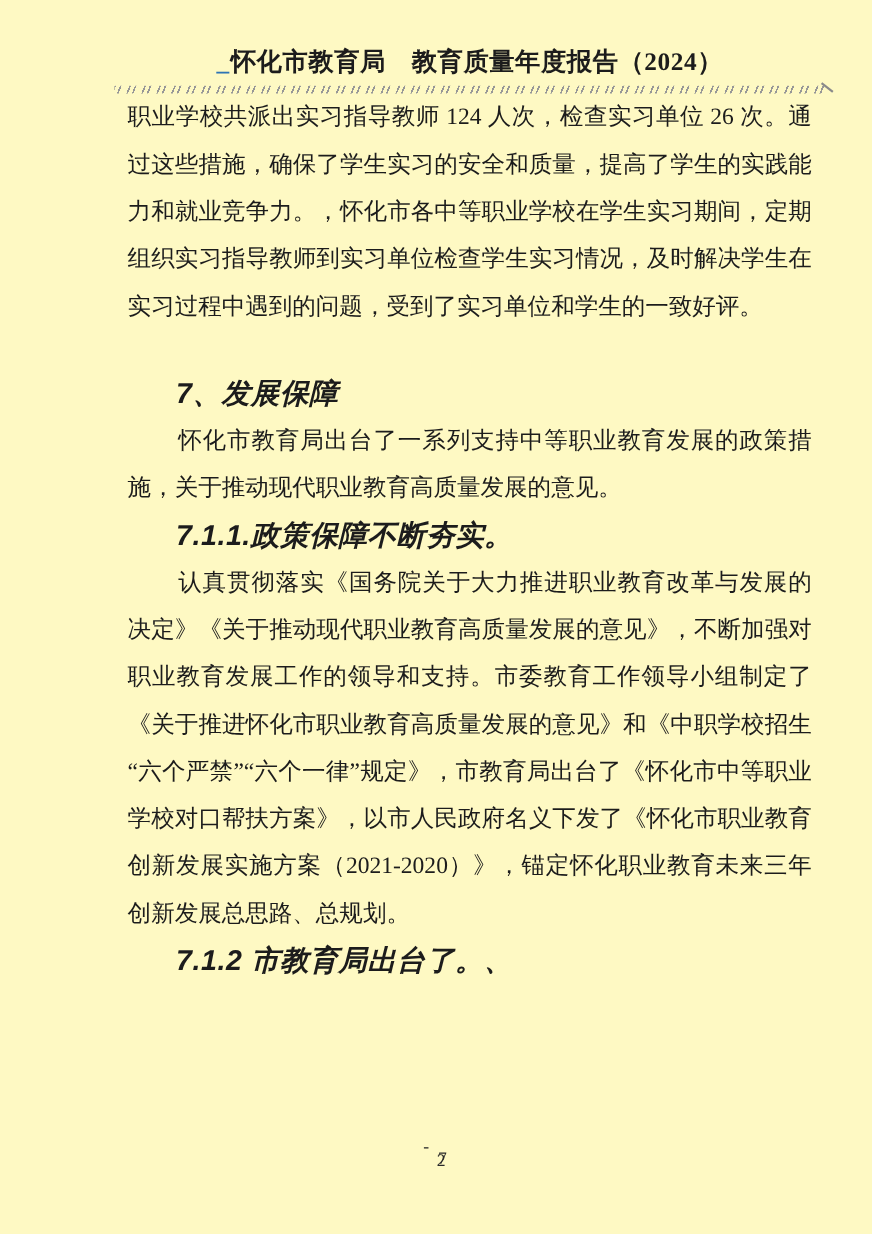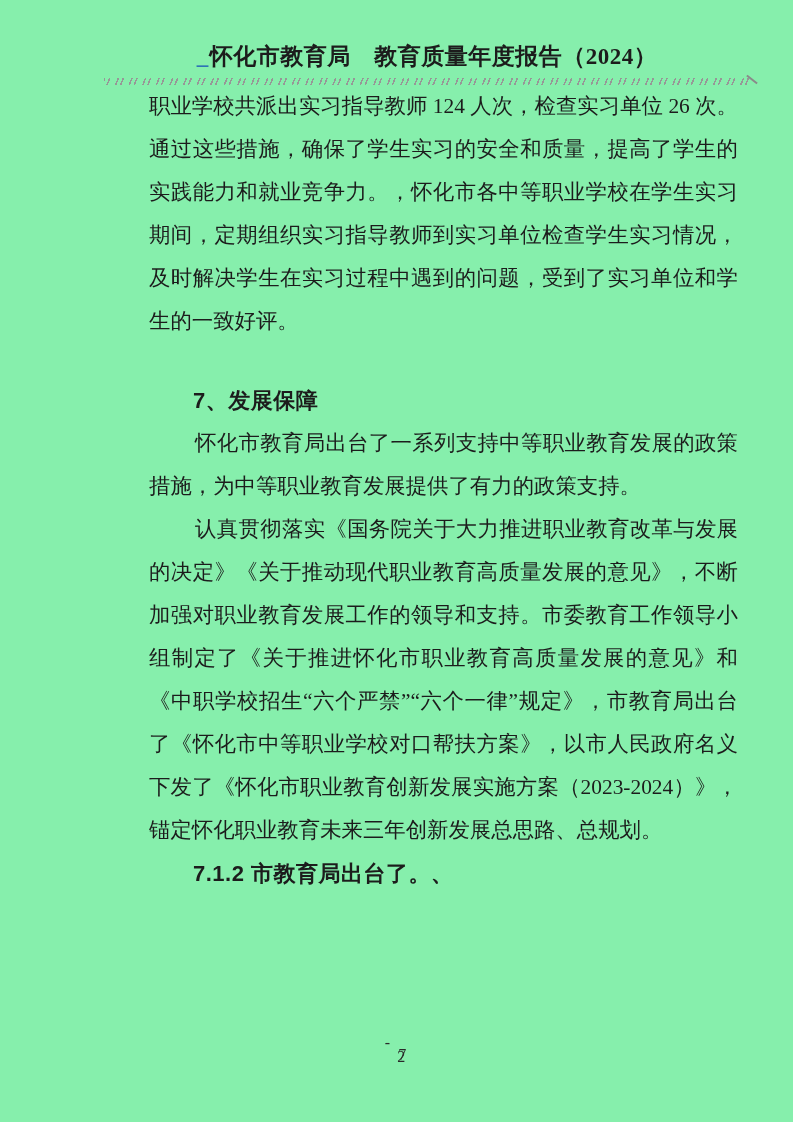--- a/index.html
+++ b/index.html
@@ -13,21 +13,21 @@
     position: relative;
     overflow: hidden;
     font-family: "Liberation Serif", "DejaVu Serif", serif;
     color: #1c1c1c;
   }
   .page {
     position: absolute;
     inset: 0;
     box-sizing: border-box;
     padding: 42px 55px 0 116px;
-    background: #86efac;
+    background: #fef9c3;
   }
   
   .doc-header {
     text-align: center;
     font-weight: bold;
     font-size: 23px;
     line-height: 30px;
     white-space: nowrap;
     letter-spacing: 0.5px;
   }
@@ -59,32 +59,32 @@
     width: 2px;
     height: 13px;
     background: #8a8a8a;
     transform: rotate(-52deg);
   }
   
   .body-text {
     font-size: 21.4px;
     line-height: 43px;
     text-align: justify;
-    margin-left: 33px;
   }
   .body-text p { margin: 0; }
   .para-first { margin-top: 21px; }
   .indent { text-indent: 2.15em; }
   .heading {
     font-family: "Liberation Sans", "DejaVu Sans", sans-serif;
     font-weight: bold;
-    font-size: 22px;
+    font-size: 26px;
     line-height: 43px;
     text-align: left;
     letter-spacing: 0.5px;
+    font-style: italic;
   }
   .h-section   { margin-top: 36px; padding-left: 44px; }
   .h-sub       { padding-left: 54px; }
   .h-subsub    { padding-left: 44px; }
   
   .doc-footer {
     position: absolute;
     left: 0;
     right: 0;
     top: 1034px;
@@ -119,24 +119,25 @@
     <span class="end-flourish"></span>
   </div>
 
   <div class="body-text">
 
     <p class="para-first">职业学校共派出实习指导教师 124 人次，检查实习单位 26 次。通过这些措施，确保了学生实习的安全和质量，提高了学生的实践能力和就业竞争力。，怀化市各中等职业学校在学生实习期间，定期组织实习指导教师到实习单位检查学生实习情况，及时解决学生在实习过程中遇到的问题，受到了实习单位和学生的一致好评。</p>
 
     <div class="heading h-section">7、发展保障</div>
 
 
-    <p class="indent">怀化市教育局出台了一系列支持中等职业教育发展的政策措施，为中等职业教育发展提供了有力的政策支持。</p>
+    <p class="indent">怀化市教育局出台了一系列支持中等职业教育发展的政策措施，关于推动现代职业教育高质量发展的意见。</p>
 
+    <div class="heading h-subsub">7.1.1.政策保障不断夯实。</div>
 
-    <p class="indent">认真贯彻落实《国务院关于大力推进职业教育改革与发展的决定》《关于推动现代职业教育高质量发展的意见》，不断加强对职业教育发展工作的领导和支持。市委教育工作领导小组制定了《关于推进怀化市职业教育高质量发展的意见》和《中职学校招生“六个严禁”“六个一律”规定》，市教育局出台了《怀化市中等职业学校对口帮扶方案》，以市人民政府名义下发了《怀化市职业教育创新发展实施方案（2023-2024）》，锚定怀化职业教育未来三年创新发展总思路、总规划。</p>
+    <p class="indent">认真贯彻落实《国务院关于大力推进职业教育改革与发展的决定》《关于推动现代职业教育高质量发展的意见》，不断加强对职业教育发展工作的领导和支持。市委教育工作领导小组制定了《关于推进怀化市职业教育高质量发展的意见》和《中职学校招生“六个严禁”“六个一律”规定》，市教育局出台了《怀化市中等职业学校对口帮扶方案》，以市人民政府名义下发了《怀化市职业教育创新发展实施方案（2021-2020）》，锚定怀化职业教育未来三年创新发展总思路、总规划。</p>
 
     <div class="heading h-subsub">7.1.2 市教育局出台了。、</div>
 
   </div>
 
   <div class="doc-footer">
     <span class="pagenum-group">
       <span class="footer-dash">-</span><span class="num-stack"><span class="num-bottom">2</span><span class="num-top">7</span></span>
     </span>
   </div>

